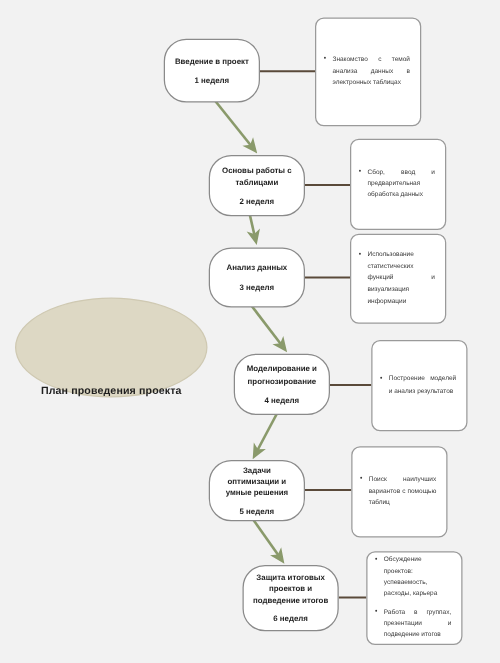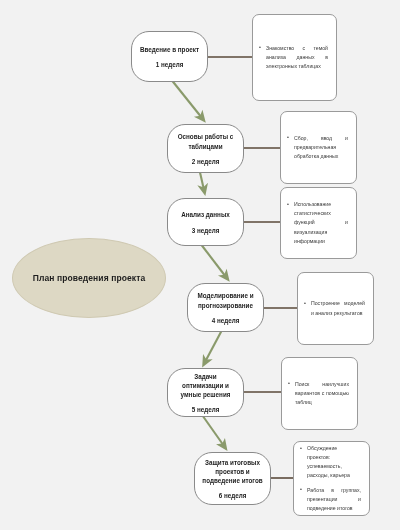--- a/index.html
+++ b/index.html
@@ -38,21 +38,21 @@
   .title-ellipse {
     position: absolute;
     left: 12px;
     top: 238px;
     width: 152px;
     height: 78px;
     border-radius: 50%;
     background: #ddd8c4;
     border: 1px solid #cfc9b2;
     display: flex;
-    align-items: center;
+    align-items: flex-end;
     justify-content: center;
     text-align: center;
     z-index: 3;
   }
   .title-ellipse .t {
     font-size: 8.5px;
     font-weight: bold;
     letter-spacing: .1px;
     color: #1e1e1e;
     padding: 0 10px;

